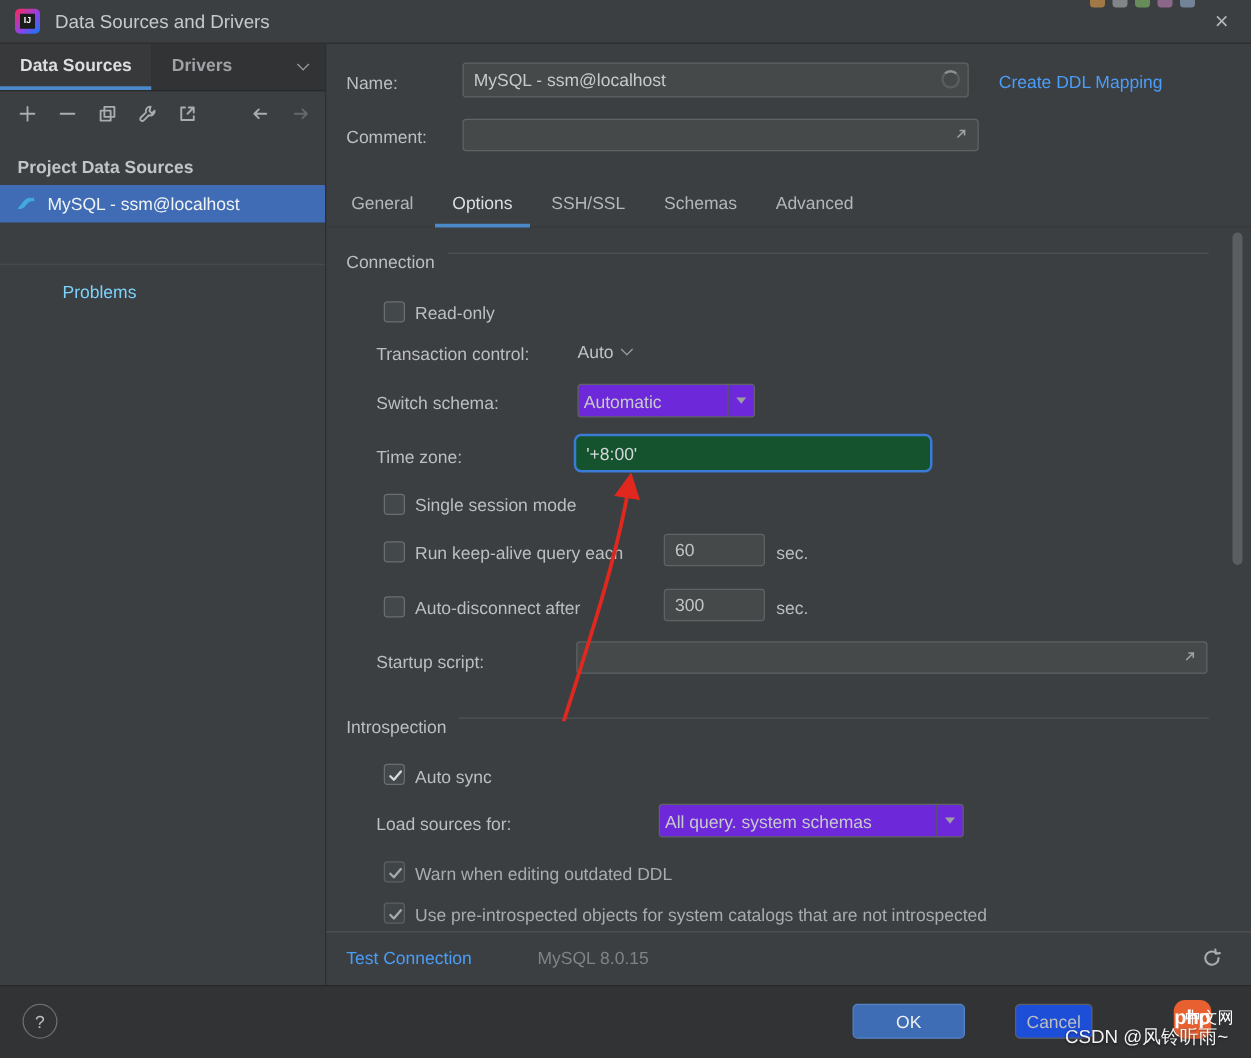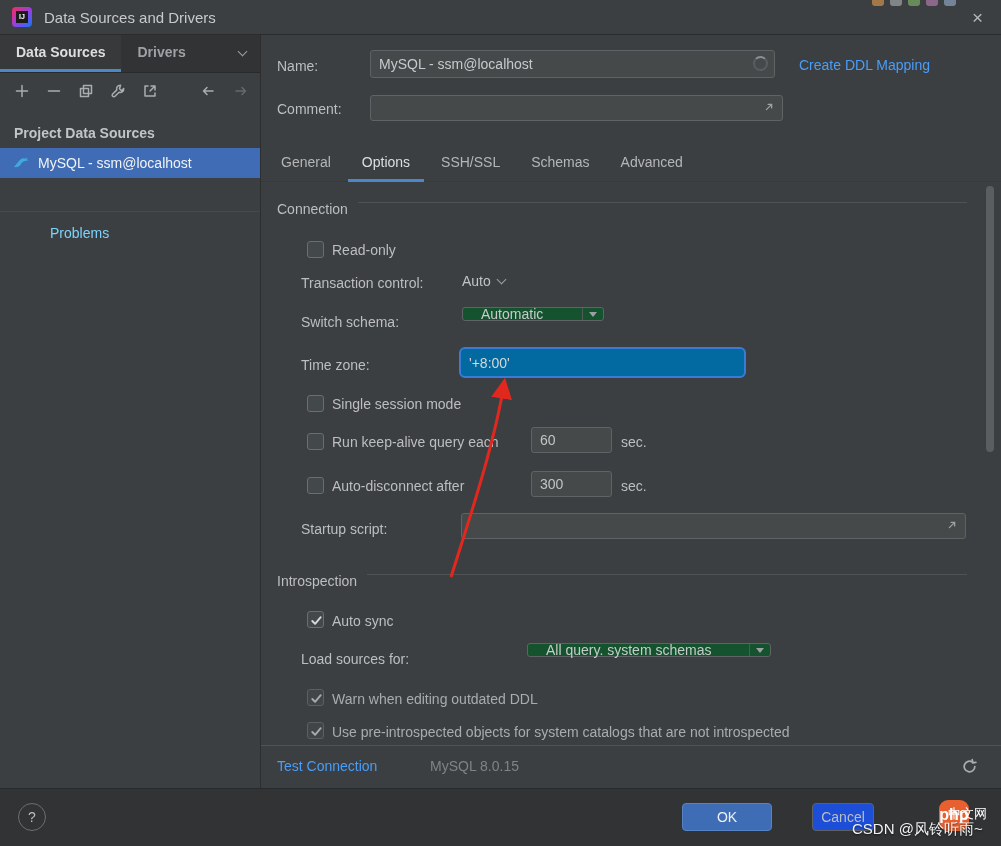--- a/index.html
+++ b/index.html
@@ -58,28 +58,28 @@
   .tab.active{color:#dcdee0;border-bottom:3px solid #4a88c7}
   .section{position:absolute;left:16px;right:34px;display:flex;align-items:flex-start;gap:10px;color:#bcbec0}
   .section .rule{flex:1;border-top:1px solid #505254;margin-top:1px}
   .cb{position:absolute;width:17px;height:17px;background:#43484a;border:1px solid #6b6e70;
     border-radius:3px;cursor:pointer}
   .cb svg{position:absolute;left:1px;top:1px;stroke:#d6d9db;stroke-width:2;fill:none;
     stroke-linecap:round;stroke-linejoin:round}
   .cb.dim{opacity:.7}
   .inline-combo{position:absolute;display:flex;align-items:center;color:#c0c3c5;cursor:pointer}
   .inline-combo .chev{margin-left:7px;margin-top:-3px}
-  .combo{position:absolute;height:14px;background:#14532d;border:1px solid #5f6365;border-radius:3px;
-    display:flex;align-items:center;justify-content:space-between;padding-left:18px;color:#c7cacc;cursor:pointer}
+  .combo{position:absolute;height:27px;background:#6d28d9;border:1px solid #5f6365;border-radius:3px;
+    display:flex;align-items:center;justify-content:space-between;padding-left:4px;color:#c7cacc;cursor:pointer}
   .combo .combo-btn{width:21px;height:100%;display:flex;align-items:center;justify-content:center;
     border-left:1px solid #54585a}
   .tri{width:0;height:0;border-left:4px solid transparent;border-right:4px solid transparent;
     border-top:5px solid #9da0a3}
   .tz-wrap{position:absolute;left:198px;top:312px;width:287px;height:31px}
-  .tz-wrap input{width:100%;height:100%;background:#0369a1;border:2px solid #3a7bd5;border-radius:6px;
+  .tz-wrap input{width:100%;height:100%;background:#14532d;border:2px solid #3a7bd5;border-radius:6px;
     color:#d5d8da;font:14px "Liberation Sans","DejaVu Sans",sans-serif;padding:12px 8px;outline:none}
   .num-wrap{position:absolute;width:81px;height:26px}
   .num-wrap input{width:100%;height:100%;background:#45494a;border:1px solid #5f6365;border-radius:3px;
     color:#c2c5c7;font:14px "Liberation Sans","DejaVu Sans",sans-serif;padding:0 8px;outline:none}
   
   .testbar{position:absolute;left:261px;top:745px;width:740px;height:43px;border-top:1px solid #515355}
   .test-link{position:absolute;left:16px;top:12px}
   .version{position:absolute;left:169px;top:12px;color:#808385}
   .undo-ic{position:absolute;right:22px;top:12px;width:18px;height:18px}
   .undo-ic svg{stroke:#a9adb0;fill:none;stroke-width:1.6;stroke-linecap:round;stroke-linejoin:round}

